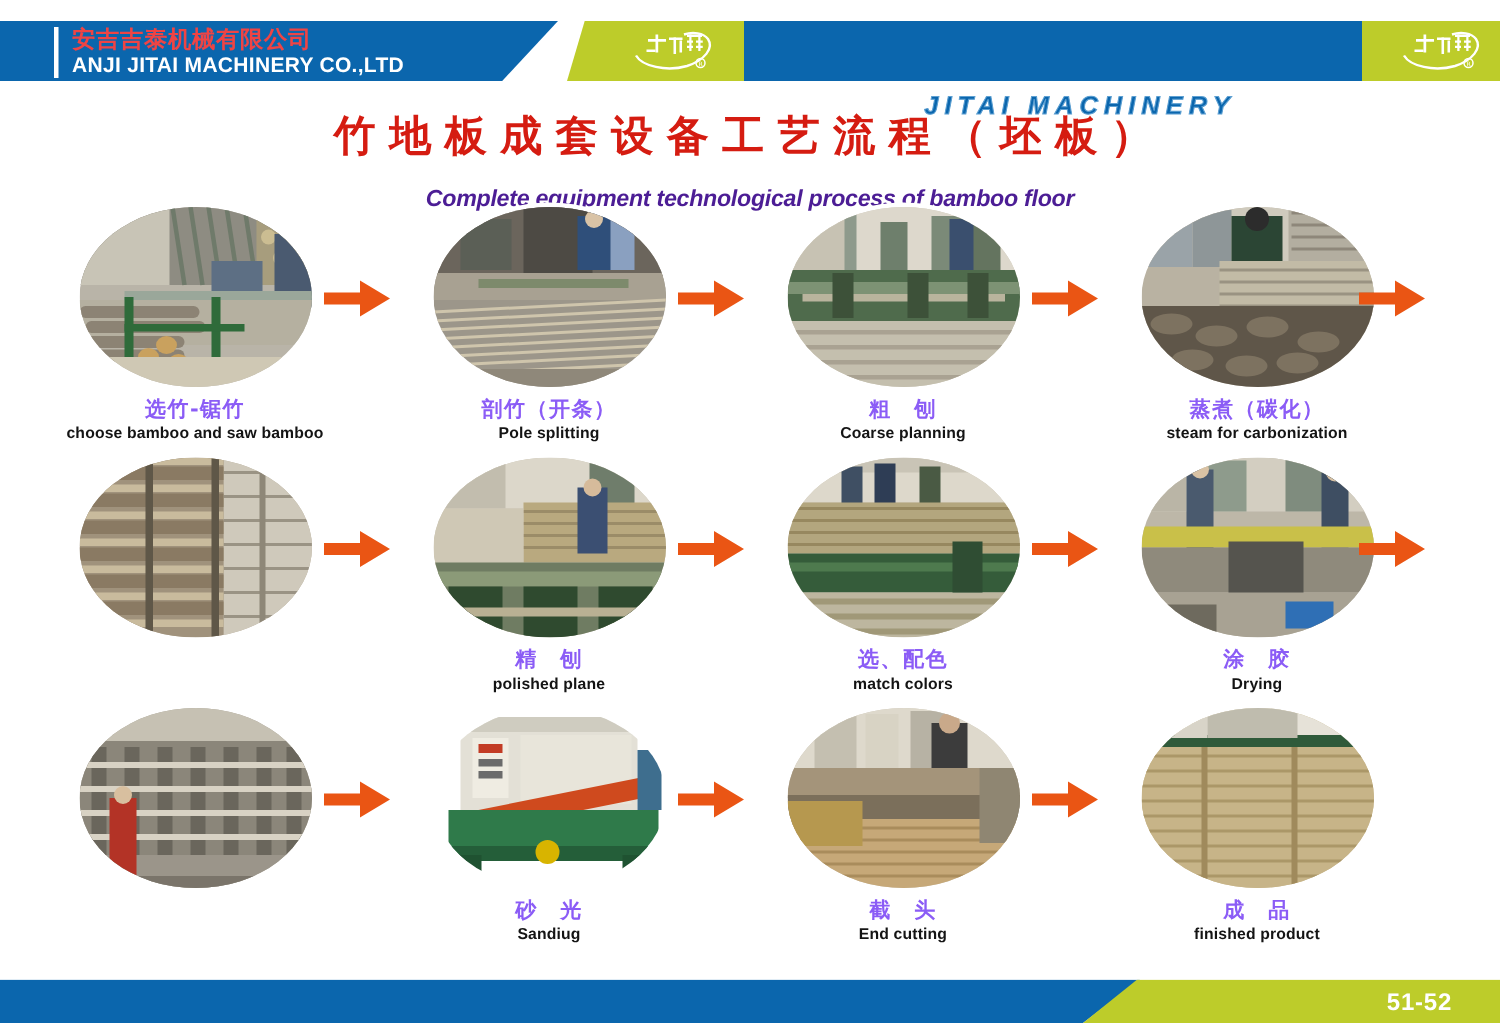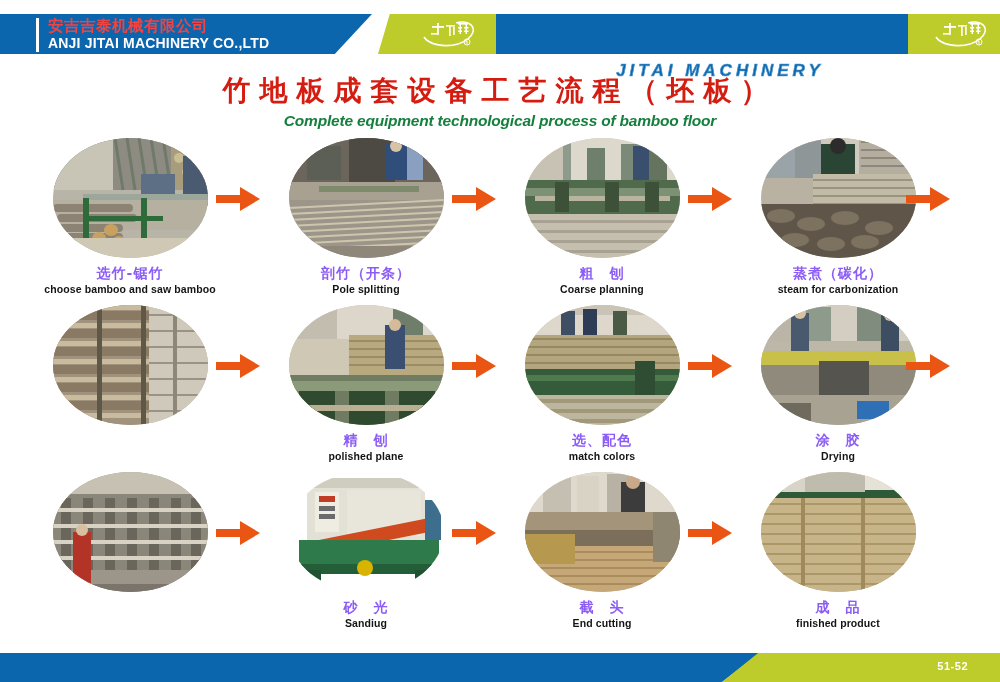--- a/index.html
+++ b/index.html
@@ -61,22 +61,22 @@
   .logo2{left:930px;top:3px;}
 
   
   .title-block{position:absolute;left:0;top:76px;width:1000px;text-align:center;}
   .title-cn{
     font-family:"DejaVu Sans",sans-serif;
     font-size:28px;font-weight:bold;color:#d51c11;
     letter-spacing:9px;line-height:30px;
   }
   .title-en{
-    font-size:15.5px;font-style:italic;font-weight:bold;color:#15803d;
-    letter-spacing:-0.2px;line-height:20px;margin-top:5px;
+    font-size:15.5px;font-style:italic;font-weight:bold;color:#4c1d95;
+    letter-spacing:-0.2px;line-height:20px;margin-top:17px;
   }
 
   
   .rows{position:absolute;left:0;top:138px;width:1000px;}
   .row{position:relative;height:167px;}
   .cell{position:absolute;width:236px;top:0;}
   .cell.c0{left:12px;}
   .cell.c1{left:248px;}
   .cell.c2{left:484px;}
   .cell.c3{left:720px;}
@@ -120,21 +120,21 @@
     background:#0b66ad;
     clip-path:polygon(0 0,100% 0,95% 100%,0 100%);
   }
   .ft-green{
     position:absolute;left:722px;top:0;width:278px;height:29px;
     background:#bdcc2a;
     clip-path:polygon(13% 0,100% 0,100% 100%,0 100%);
   }
   .ft-page{
     position:absolute;right:32px;top:7px;
-    color:#ffffff;font-size:11px;font-weight:bold;letter-spacing:0.5px;text-align:center;
+    color:#ffffff;font-size:16px;font-weight:bold;letter-spacing:0.5px;text-align:center;
   }
 </style>
 </head>
 <body>
 
 <div class="page">
 
   <div class="header">
     <div class="hdr-blue1"></div>
     <div class="hdr-green1"></div>

